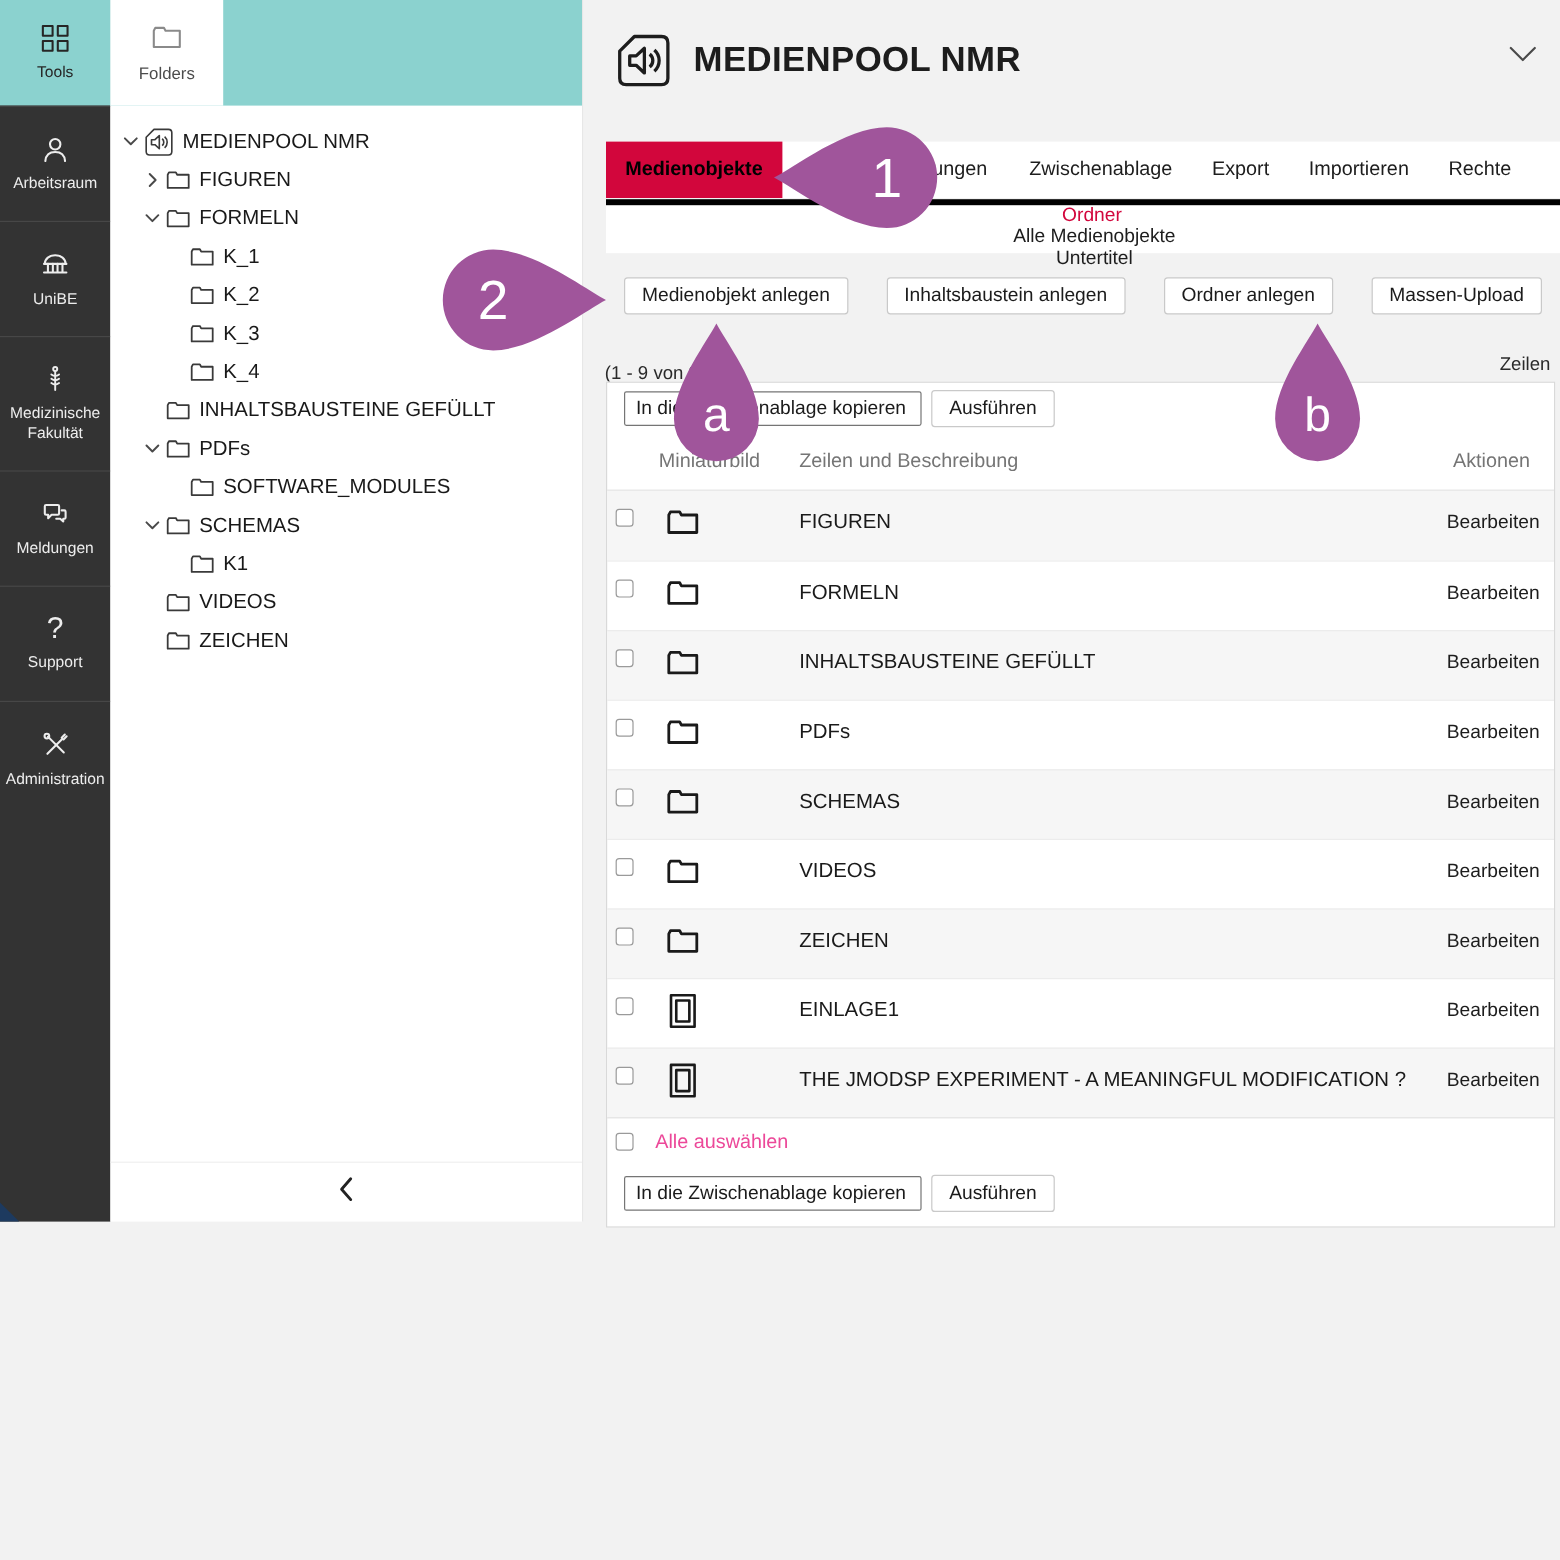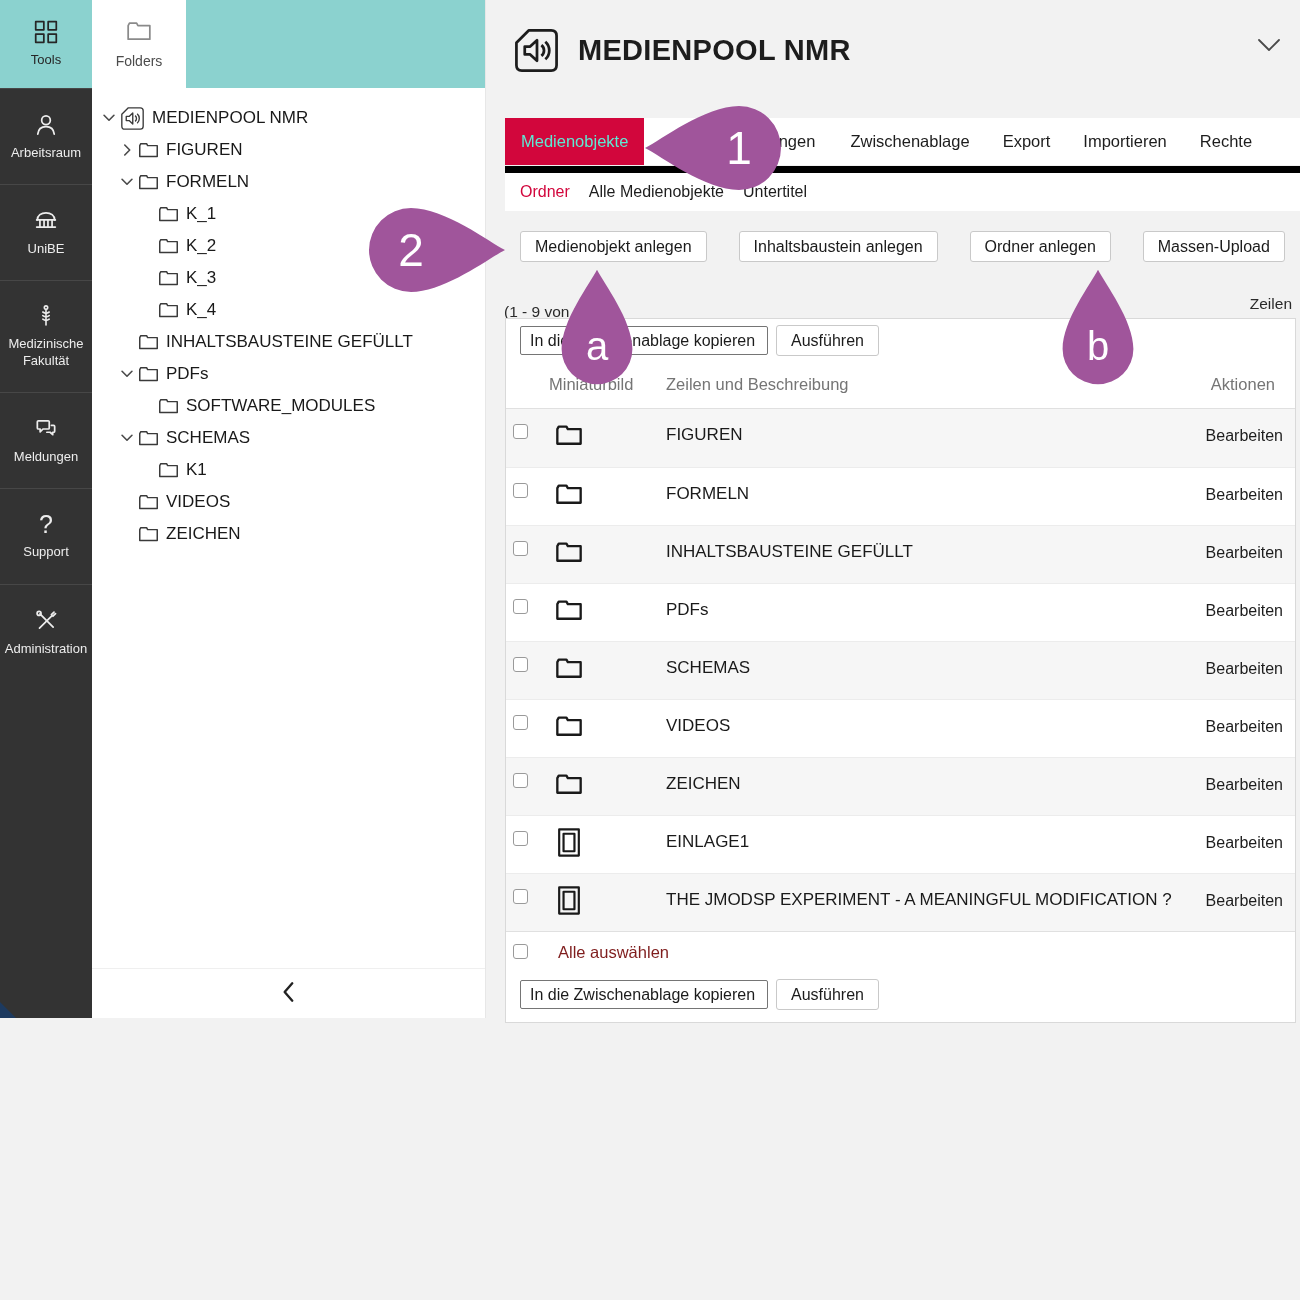--- a/index.html
+++ b/index.html
@@ -44,26 +44,26 @@
   
   .main-title { position:absolute; left:513px; top:24px; height:52px; display:flex; align-items:center; }
   .main-title .mp-icon svg { stroke:#1d1d1d; fill:none; stroke-linejoin:round; display:block; }
   .main-title h1 { font-size:29px; font-weight:bold; letter-spacing:.3px; margin-left:18px; color:#1d1d1d; }
   .header-caret { position:absolute; left:1256px; top:36px; cursor:pointer; }
   .header-caret svg { stroke:#4a4a4a; fill:none; stroke-width:1.8; stroke-linecap:round; stroke-linejoin:round; }
 
   .tabs-bar { position:absolute; left:505px; top:118px; width:795px; height:47px; background:#ffffff;
               display:flex; align-items:stretch; }
   .tab { display:flex; align-items:center; font-size:16.5px; color:#1d1d1d; cursor:pointer; white-space:nowrap; }
-  .tab.active { background:#d2063c; color:#5eead4; padding:0 16px; }
+  .tab.active { background:#d2063c; color:#000000; padding:0 16px;font-weight:bold; }
   .tab.t1 { margin-left:72px; } .tab.t2 { margin-left:35px; } .tab.t3 { margin-left:33px; }
   .tab.t4 { margin-left:33px; } .tab.t5 { margin-left:33px; }
 
   .subtabs-bar { position:absolute; left:505px; top:166px; width:795px; height:45px; background:#ffffff;
-                 border-top:7px solid #000000; display:flex; align-items:center; }
+                 border-top:5px solid #000000; display:flex; align-items:center;flex-direction:column; }
   .subtab { font-size:16px; color:#1d1d1d; cursor:pointer; white-space:nowrap; }
   .subtab.active { color:#d2063c; }
   .subtab.s0 { margin-left:15px; } .subtab.s1 { margin-left:19px; } .subtab.s2 { margin-left:19px; }
 
   .actions-row { position:absolute; left:520px; top:231px; display:flex; }
   .btn { display:inline-flex; align-items:center; height:31px; padding:0 14px; background:#ffffff;
          border:1px solid #c9c9c9; border-radius:3px; font-size:16px; color:#1b1b1b; cursor:pointer;
          margin-right:32px; white-space:nowrap; }
 
   .meta-row { position:absolute; left:504px; top:295px; width:788px; display:flex; justify-content:space-between;
@@ -95,21 +95,21 @@
   .row .checkbox { left:7px; top:15px; }
   .row-icon { position:absolute; left:49px; top:14px; }
   .row-icon svg { stroke:#1a1a1a; fill:none; stroke-width:2; stroke-linejoin:round; display:block; }
   .row-icon.mob { left:51px; top:11px; }
   .row-title { position:absolute; left:160px; top:16px; font-size:17px; color:#1a1a1a; cursor:pointer;
                max-width:520px; white-space:nowrap; }
   .row-action { position:absolute; right:12px; top:18px; font-size:16px; color:#1d1d1d; cursor:pointer; }
 
   .select-all-row { position:relative; height:40px; border-top:1px solid #e0e0e0; }
   .select-all-row .checkbox { left:7px; top:12px; }
-  .select-all-row .sa-label { position:absolute; left:52px; top:11px; font-size:16.5px; color:#7f1d1d; }
+  .select-all-row .sa-label { position:absolute; left:40px; top:11px; font-size:16.5px; color:#ec4899; }
 
   
   .marker { position:absolute; z-index:40; pointer-events:none; }
   .marker svg { display:block; transform-origin:center; }
   .marker.m1 svg { transform:rotate(-90deg); }
   .marker.m2 svg { transform:rotate(90deg); }
   .marker .lbl { position:absolute; display:flex; align-items:center; justify-content:center;
                  color:#ffffff; font-size:46px; }
   .marker.m1 { left:661px; top:78px; width:104px; height:140px; }
   .marker.m1 .lbl { left:58px; top:44px; width:40px; height:52px; }

